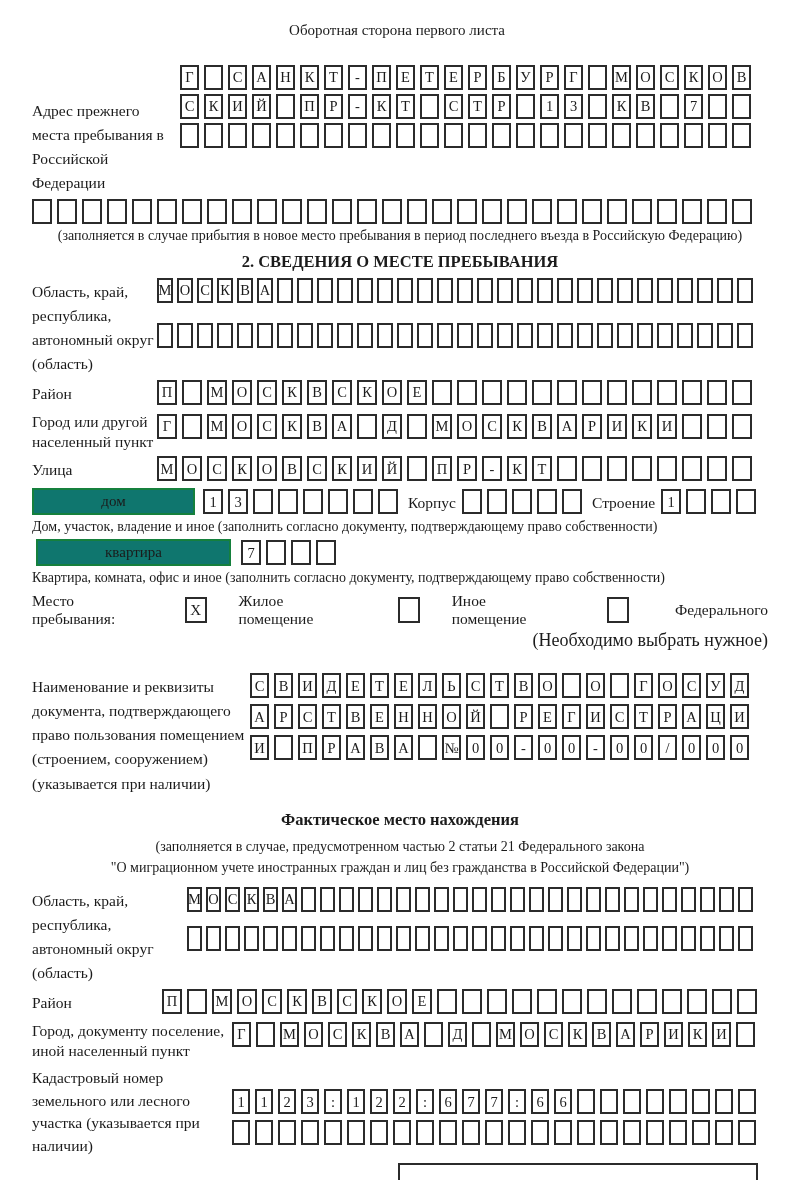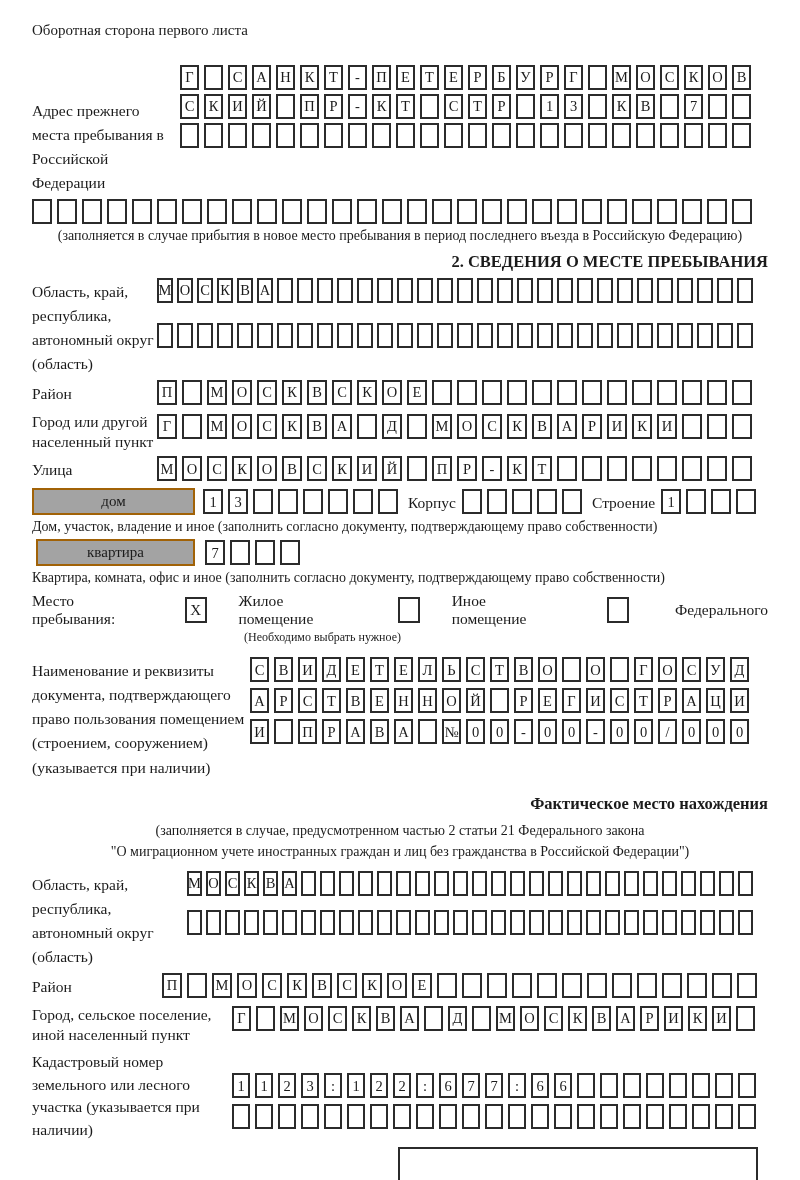--- a/index.html
+++ b/index.html
@@ -1,18 +1,18 @@
 <!DOCTYPE html>
 <html><head>
 <meta charset="utf-8">
 <style>
   html,body{margin:0;padding:0;background:#fff;}
   body{width:800px;height:1180px;font-family:"Liberation Serif","DejaVu Serif",serif;color:#1b1b1b;overflow:hidden;}
   .page{width:736px;padding:6px 32px 0 32px;}
-  .top-note{text-align:left;font-size:15px;margin:16px 6px 26px 0;}
+  .top-note{text-align:center;font-size:15px;margin:16px 6px 26px 0;}
 
   
   .cells{display:flex;}
   .cell{box-sizing:border-box;flex:0 0 auto;width:var(--w,19px);height:25px;border:2px solid #2b2b2b;
         margin-right:var(--g,5px);display:flex;align-items:center;justify-content:center;
         font-size:14.5px;line-height:1;background:#fff;}
   .cells .cell:last-child{margin-right:0;}
   .r24a{--w:19px;--g:5px;}
   .r29{--w:20px;--g:5px;}
   .r30{--w:16px;--g:4px;}
@@ -31,30 +31,30 @@
   .lbl-addr{width:148px;flex:0 0 148px;margin-top:32px;}
   .lbl-125{width:125px;flex:0 0 125px;}
   .lbl-200{width:200px;flex:0 0 200px;}
   .lbl-doc{width:218px;flex:0 0 218px;}
   .lbl-155{width:155px;flex:0 0 155px;}
   .lbl-130{width:130px;flex:0 0 130px;}
   .cells-col{display:flex;flex-direction:column;gap:4px;}
 
   .caption{font-size:14px;margin:4px 0 2px 0;}
   .caption.center{text-align:center;}
-  .sec-title{text-align:right;font-weight:bold;font-size:16.5px;margin:8px 0 6px 0;}
-
-  .widebox{box-sizing:border-box;border:2px solid #a16207;height:27px;display:flex;align-items:center;
-           justify-content:center;font-size:15px;background:#a3a3a3;}
+  .sec-title{text-align:center;font-weight:bold;font-size:16.5px;margin:8px 0 6px 0;}
+
+  .widebox{box-sizing:border-box;border:2px solid #15803d;height:27px;display:flex;align-items:center;
+           justify-content:center;font-size:15px;background:#0f766e;}
   .inline-lbl{font-size:15.5px;margin:3px 6px 0 10px;white-space:nowrap;}
 
   .chk{box-sizing:border-box;width:23px;height:26px;border:2px solid #2b2b2b;display:flex;align-items:center;
        justify-content:center;font-size:15px;margin:0 10px;}
   .stay-row{display:flex;align-items:center;font-size:15.5px;margin:6px 0 0 0;gap:22px;}
-  .hint{font-size:12px;margin:2px 0 12px 212px;}
+  .hint{font-size:18px;margin:2px 0 22px 212px;text-align:right;}
 
   .fact-note{text-align:center;font-size:14px;line-height:1.55;margin-bottom:8px;}
   .stamp-box{box-sizing:border-box;width:360px;height:170px;border:2px solid #2b2b2b;margin:6px 10px 8px auto;}
 </style>
 </head>
 <body>
 
 <div class="page">
 
   <div class="top-note">Оборотная сторона первого листа</div>
@@ -361,21 +361,21 @@
     <div class="cells r4">
         <span class="cell">1</span>
         <span class="cell"></span>
         <span class="cell"></span>
         <span class="cell"></span>
       </div>
   </div>
   <div class="caption">Дом, участок, владение и иное (заполнить согласно документу, подтверждающему право собственности)</div>
 
   <div class="flexrow" style="align-items:center;margin-top:4px;">
-    <div class="widebox" style="width:159px;margin:0 10px 0 4px;">квартира</div>
+    <div class="widebox" style="width:195px;margin:0 10px 0 4px;">квартира</div>
     <div class="cells r4">
         <span class="cell">7</span>
         <span class="cell"></span>
         <span class="cell"></span>
         <span class="cell"></span>
       </div>
   </div>
   <div class="caption">Квартира, комната, офис и иное (заполнить согласно документу, подтверждающему право собственности)</div>
 
   <div class="stay-row">
@@ -564,21 +564,21 @@
         <span class="cell"></span>
         <span class="cell"></span>
         <span class="cell"></span>
         <span class="cell"></span>
         <span class="cell"></span>
         <span class="cell"></span>
       </div>
   </div>
 
   <div class="flexrow">
-    <div class="lbl lbl-200" style="line-height:1.3;">Город, сельское поселение, иной населенный пункт</div>
+    <div class="lbl lbl-200" style="line-height:1.3;">Город, документу поселение, иной населенный пункт</div>
     <div class="cells r22" style="margin-top:3px;">
         <span class="cell">Г</span>
         <span class="cell"></span>
         <span class="cell">М</span>
         <span class="cell">О</span>
         <span class="cell">С</span>
         <span class="cell">К</span>
         <span class="cell">В</span>
         <span class="cell">А</span>
         <span class="cell"></span>

